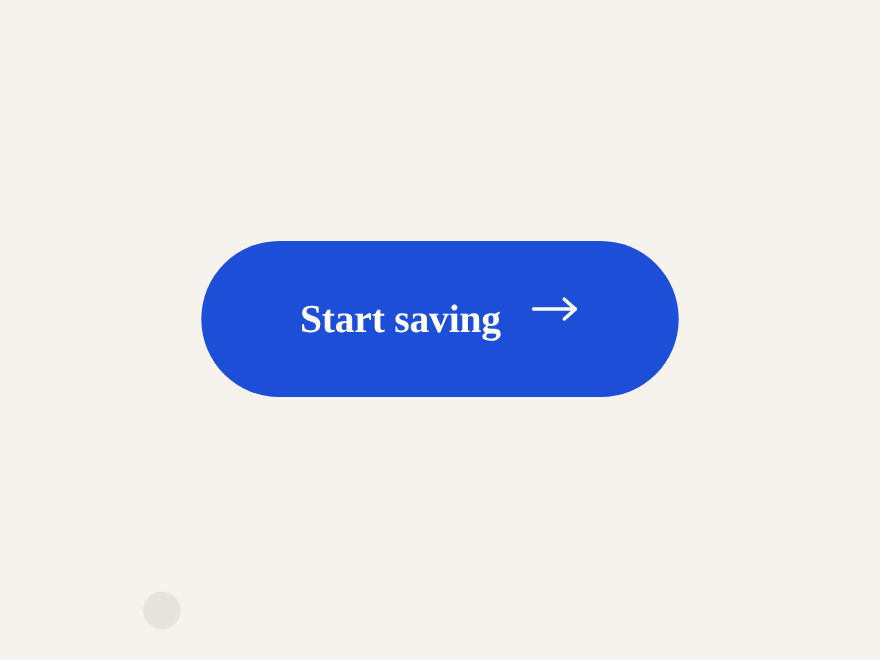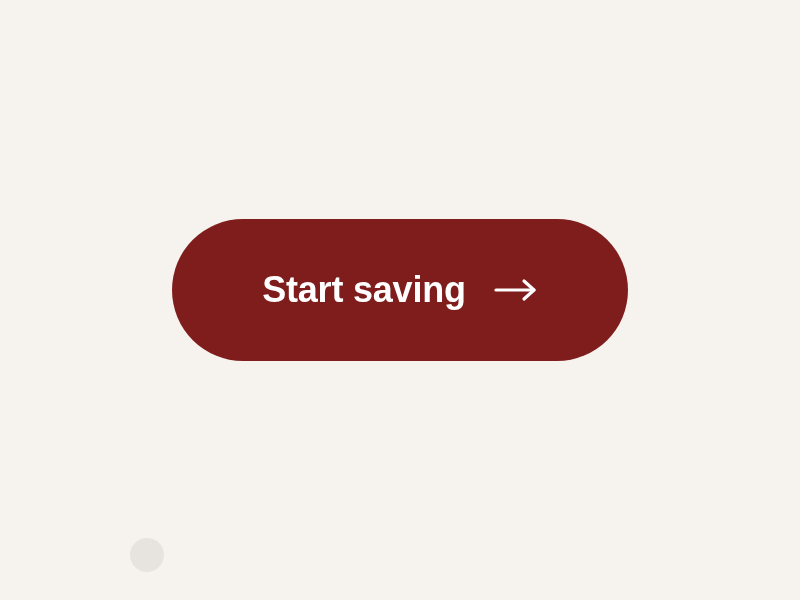--- a/index.html
+++ b/index.html
@@ -12,30 +12,30 @@
       height: 600px;
       background: #f6f2ee;
       display: flex;
       align-items: center;
       justify-content: center;
       font-family: -apple-system, BlinkMacSystemFont, "Segoe UI", Roboto, Helvetica, Arial, sans-serif;
       position: relative;
       overflow: hidden;
     }
     .cta-button {
-      background: #7f1d1d;
+      background: #1d4ed8;
       border: none;
       border-radius: 999px;
       padding: 50px 90px;
       display: flex;
-      align-items: center;
       justify-content: center;
       gap: 28px;
       cursor: pointer;
       margin-top: -20px;
+      font-family: Liberation Serif, serif;
     }
     .cta-label {
       color: #ffffff;
       font-size: 36px;
       font-weight: 600;
       letter-spacing: -0.2px;
     }
     .arrow-icon {
       width: 44px;
       height: 24px;

